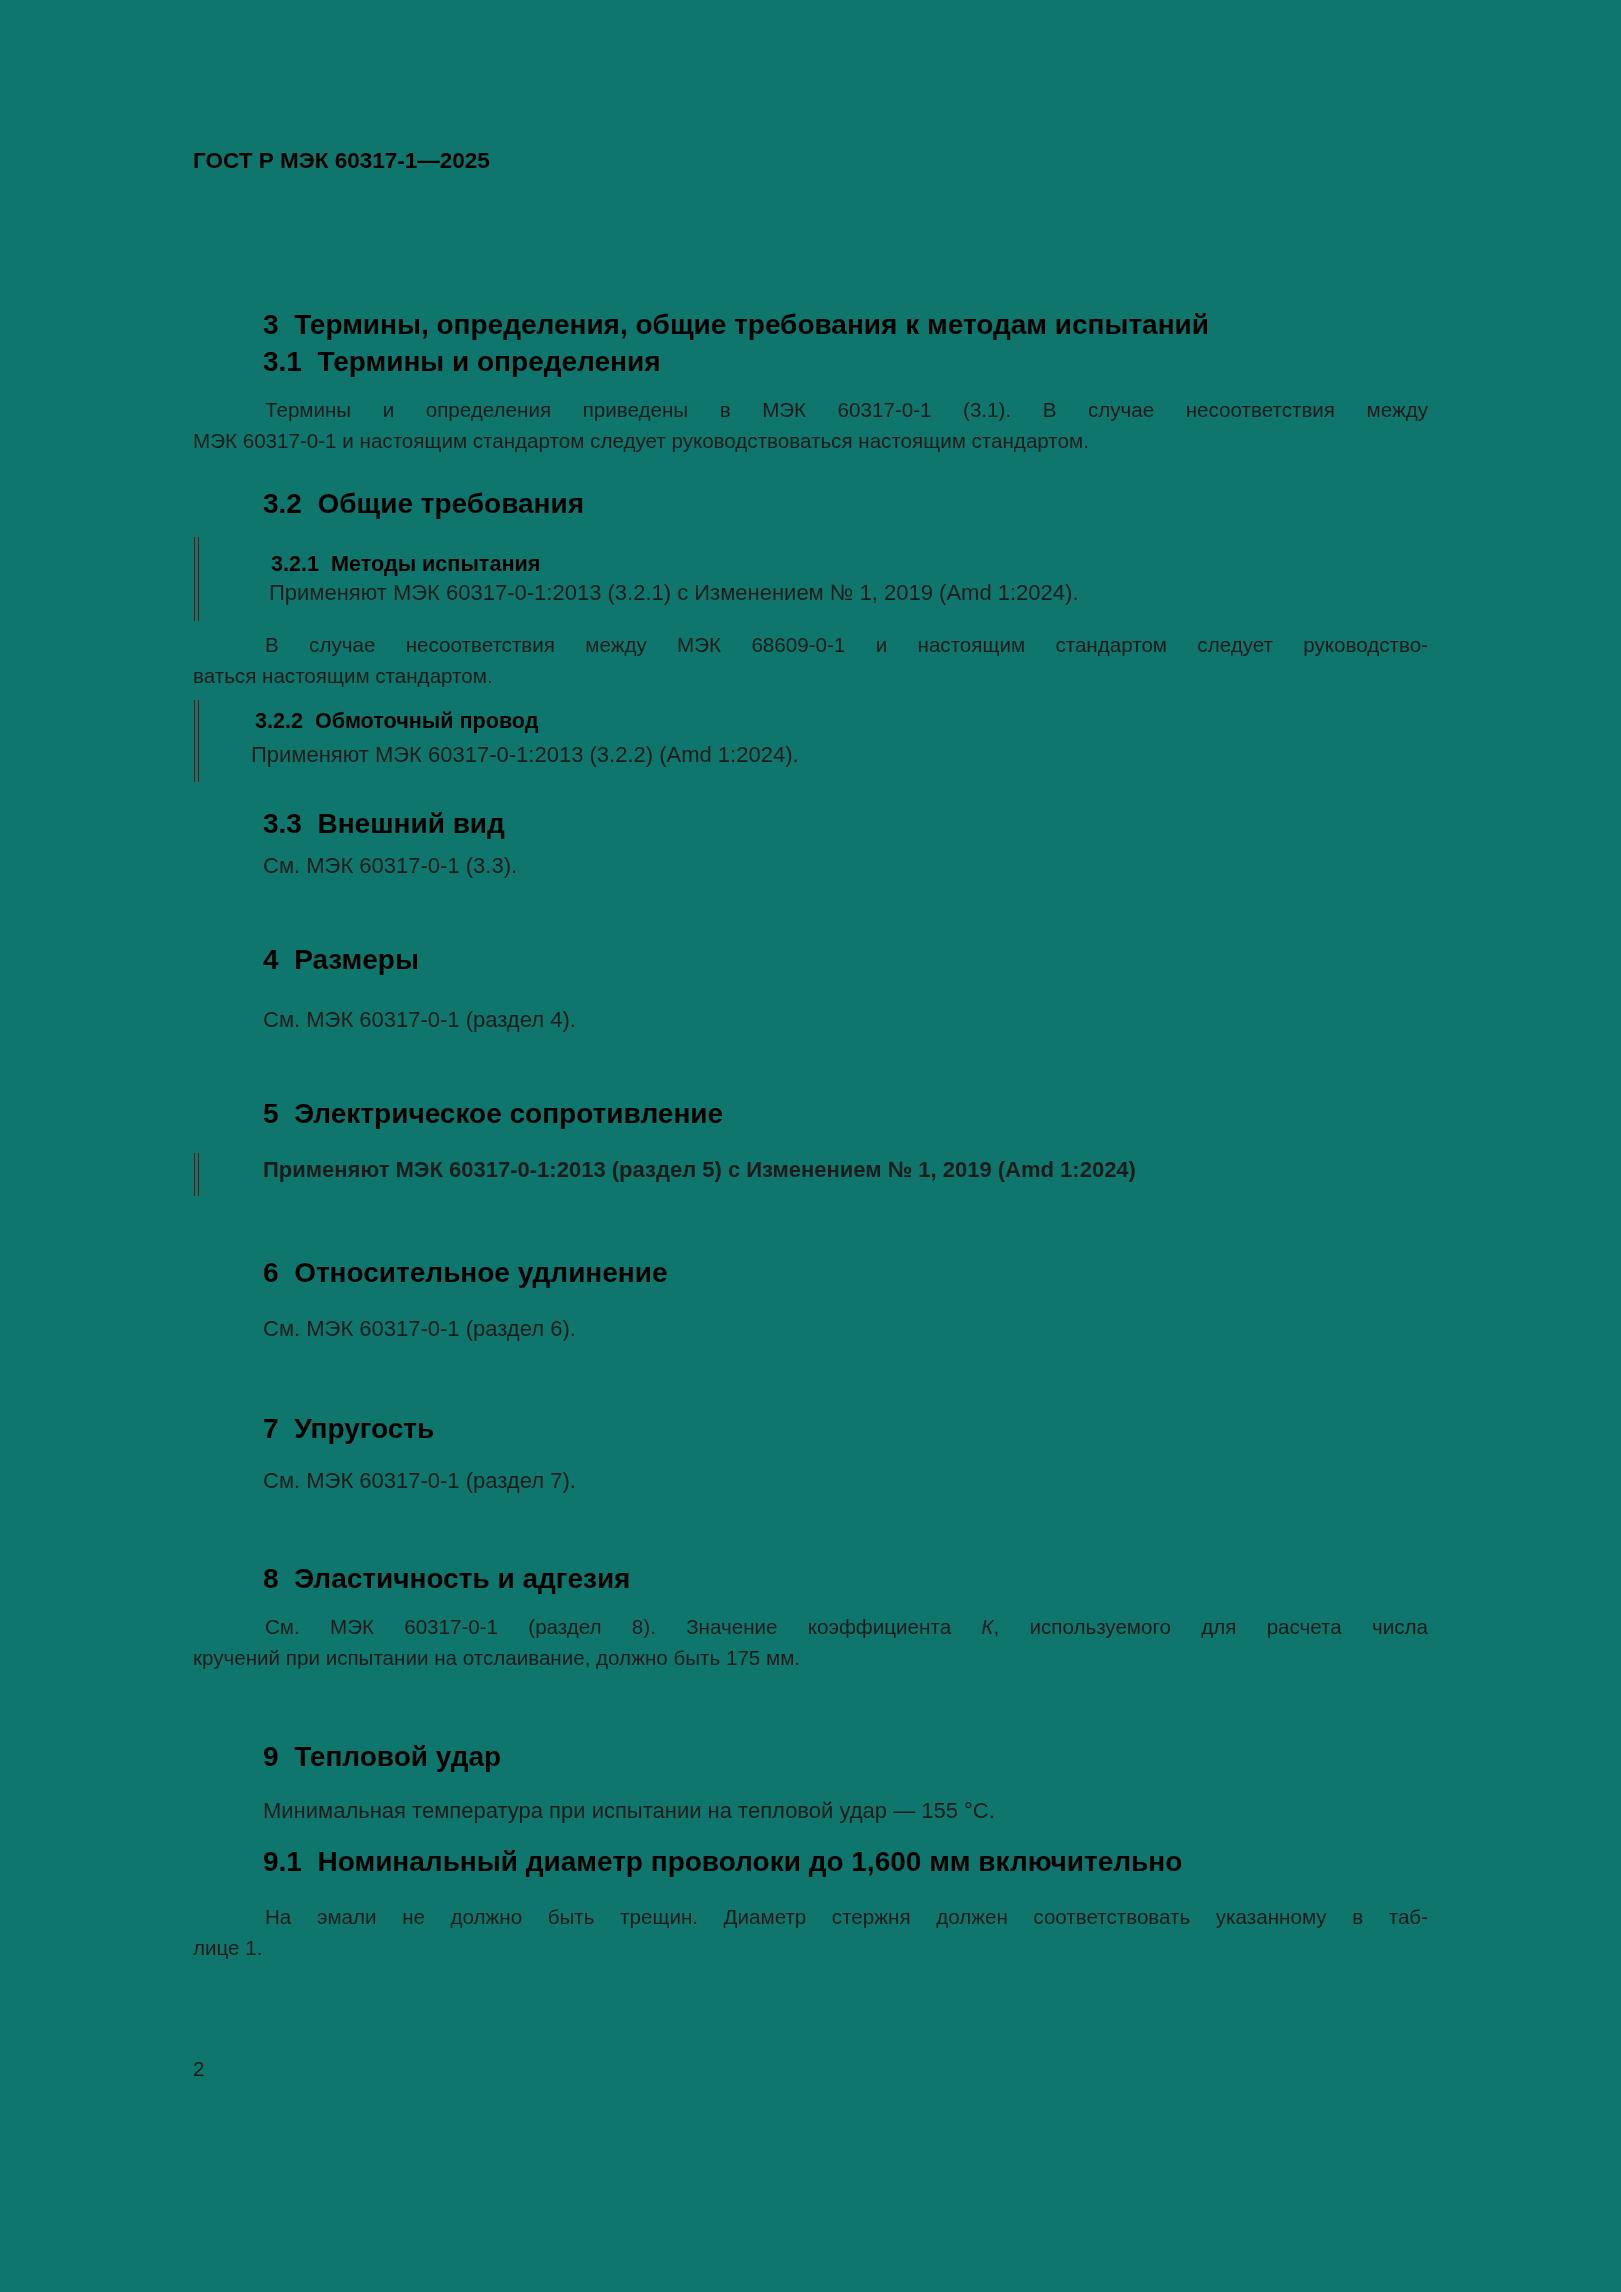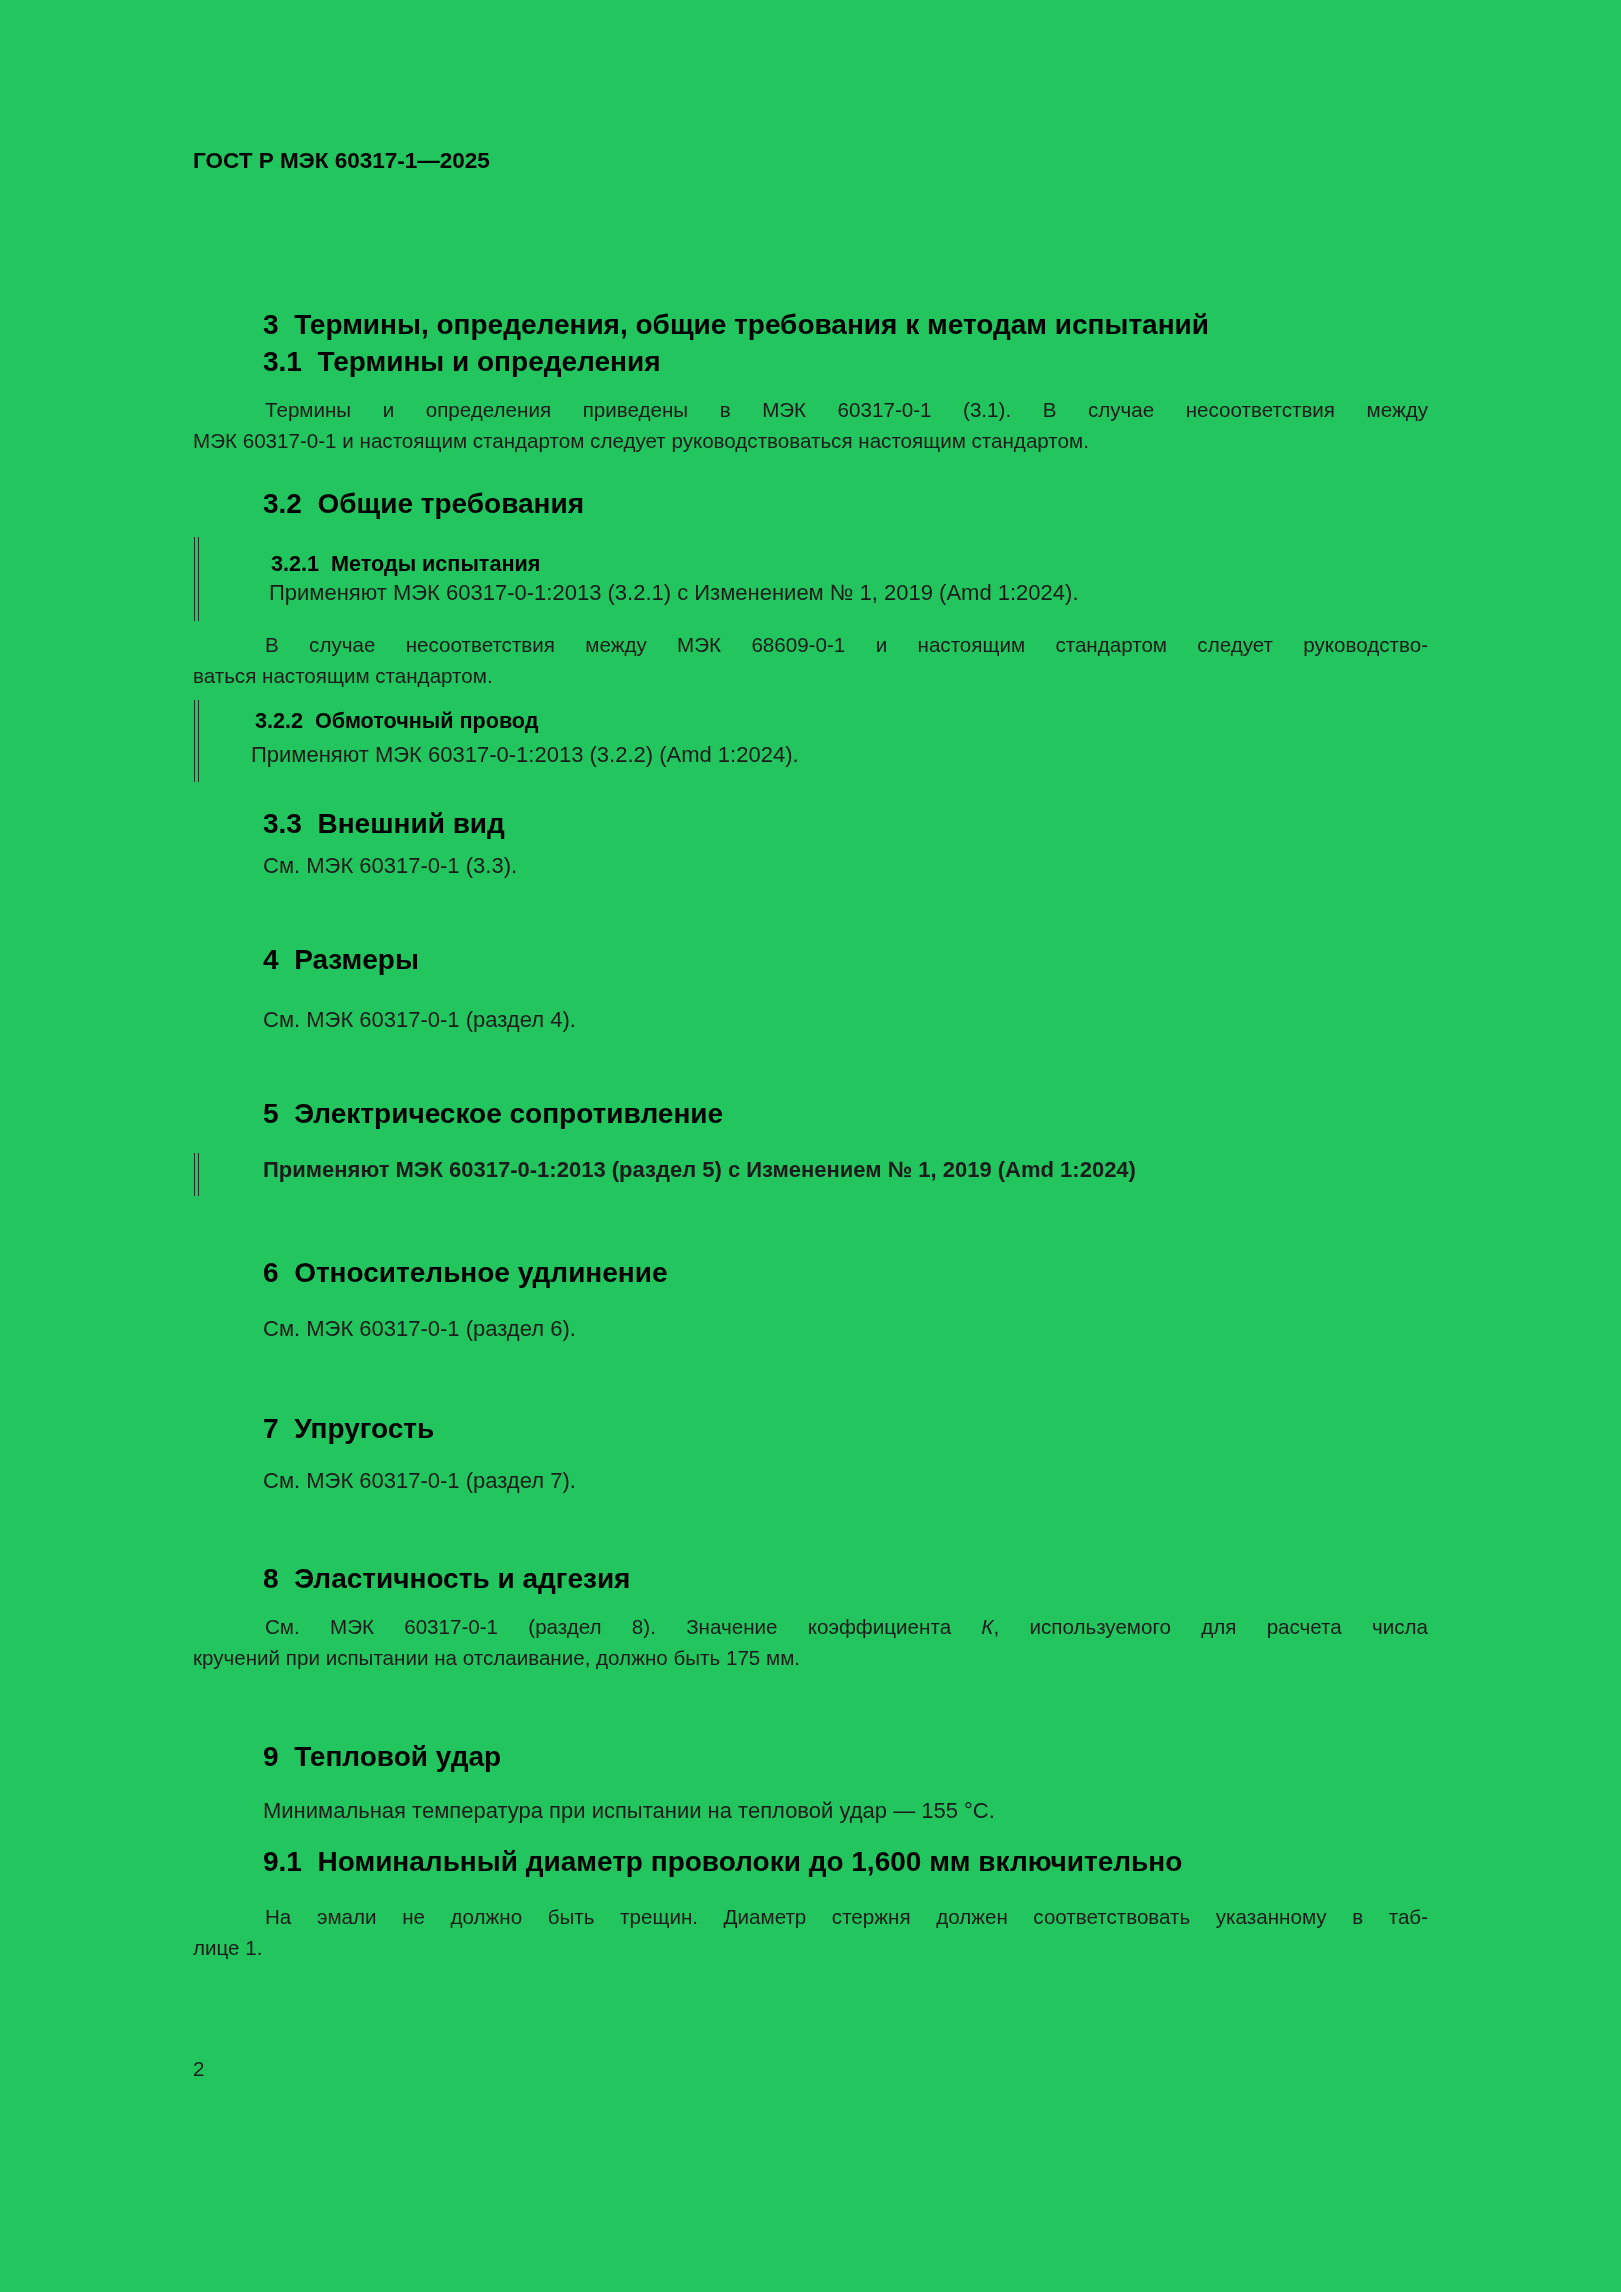--- a/index.html
+++ b/index.html
@@ -1,20 +1,20 @@
 <!DOCTYPE html>
 <html lang="ru"><head>
 <meta charset="utf-8">
 <style>
   html, body { margin: 0; padding: 0; background: #ffffff; }
   .page {
     position: relative;
     width: 1621px;
     height: 2293px;
-    background: #22c55e;
+    background: #0f766e;
     font-family: "Liberation Sans", "DejaVu Sans", sans-serif;
     color: #1b1b1b;
     overflow: hidden;
   }
   .abs { position: absolute; }
 
   .running-header {
     font-size: 22.5px;
     font-weight: bold;
     color: #000;

